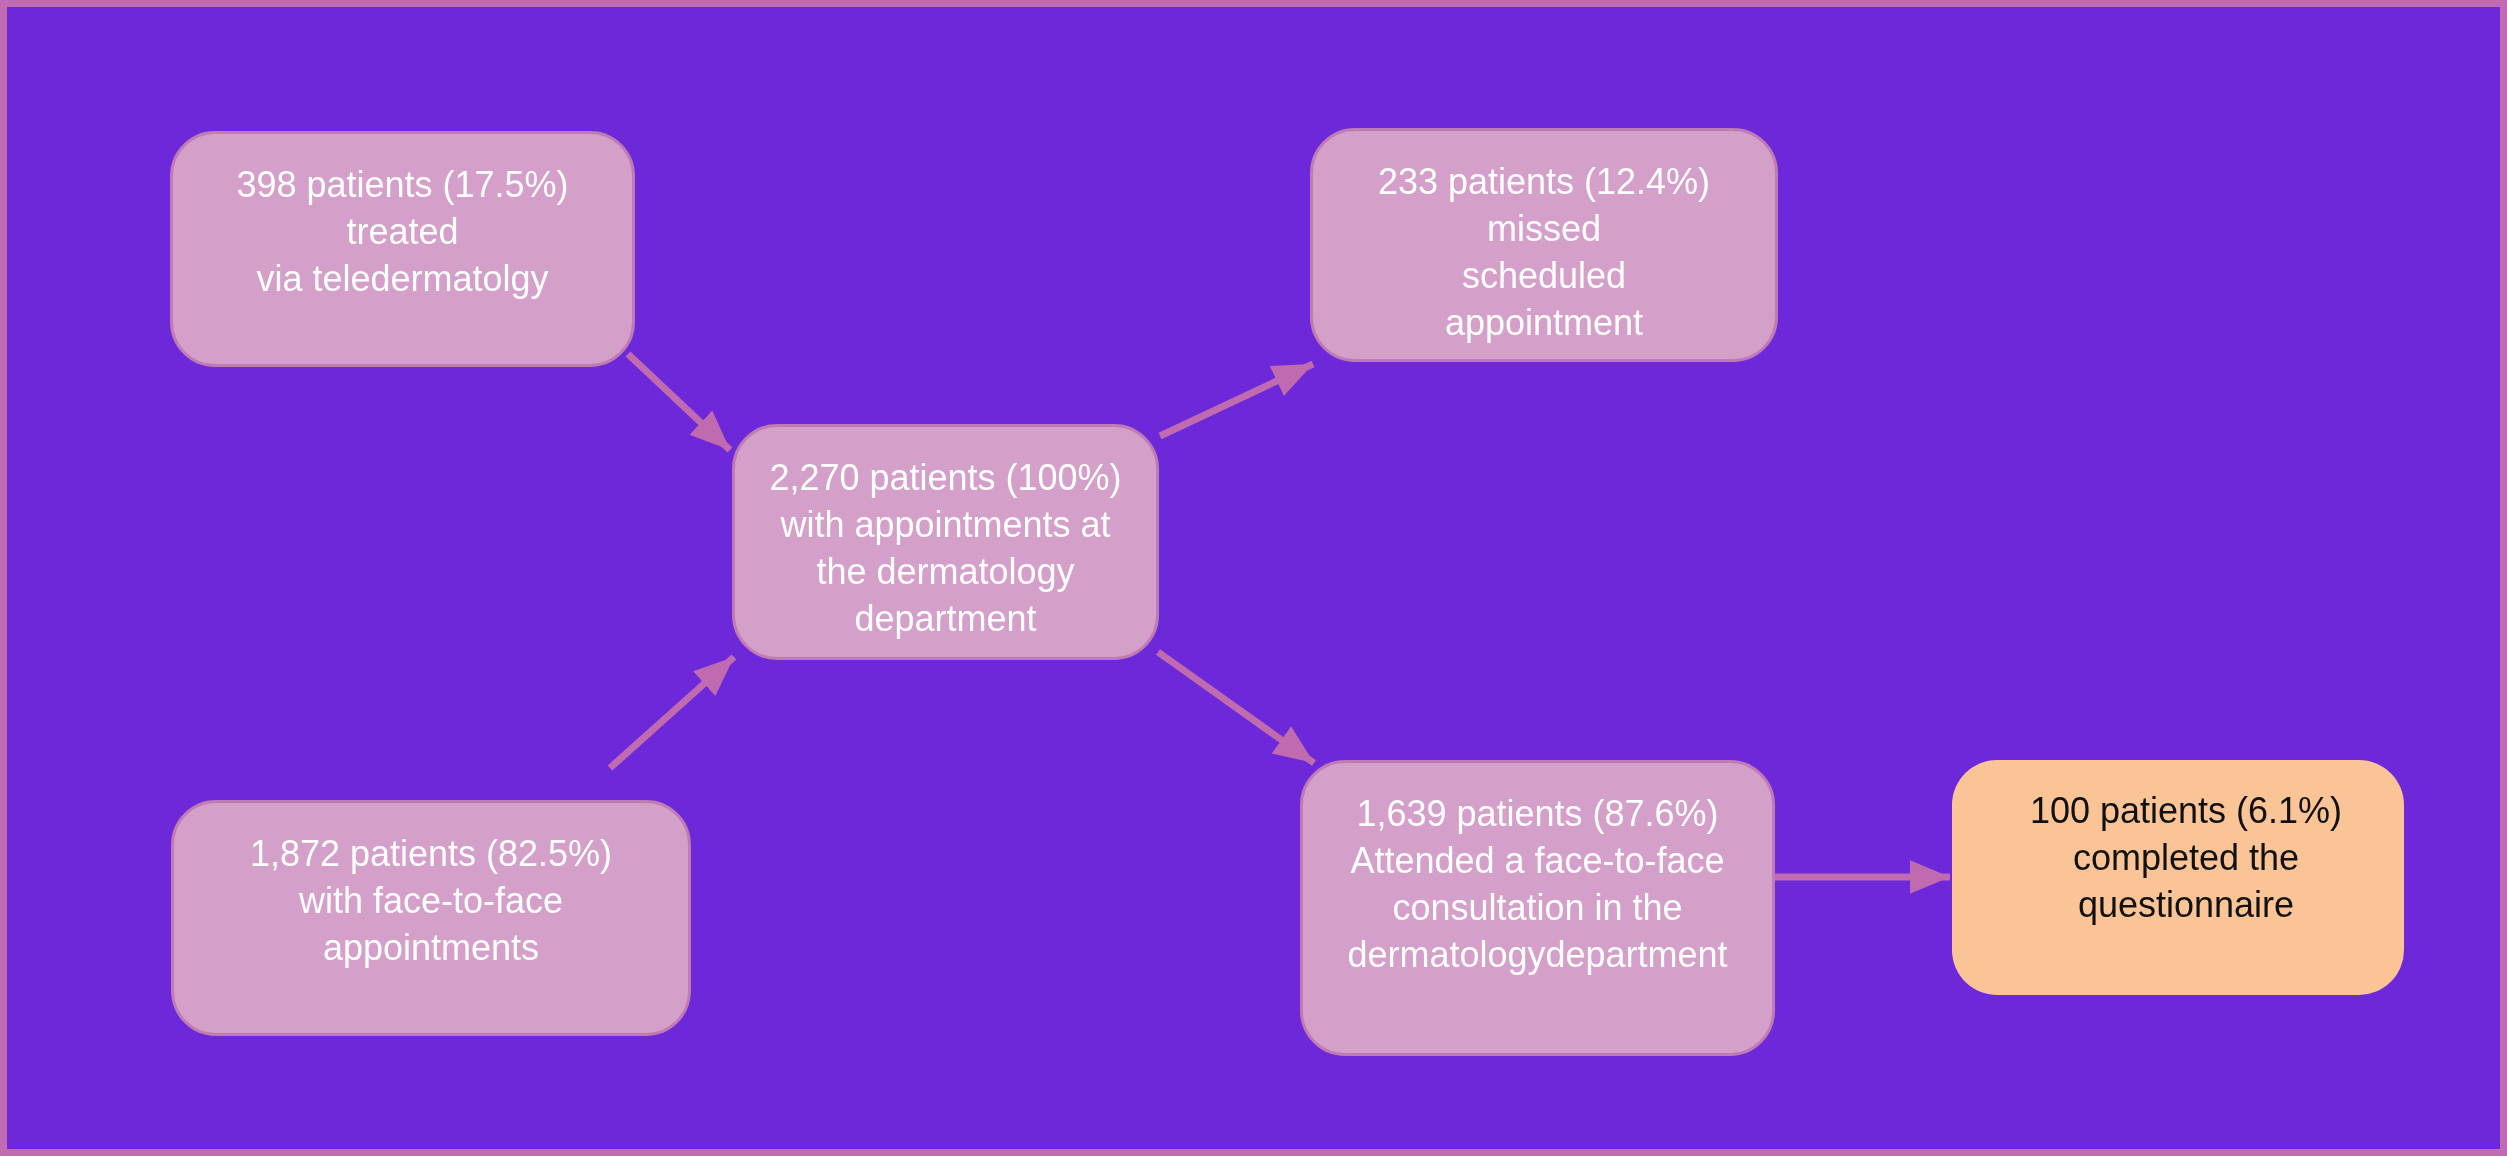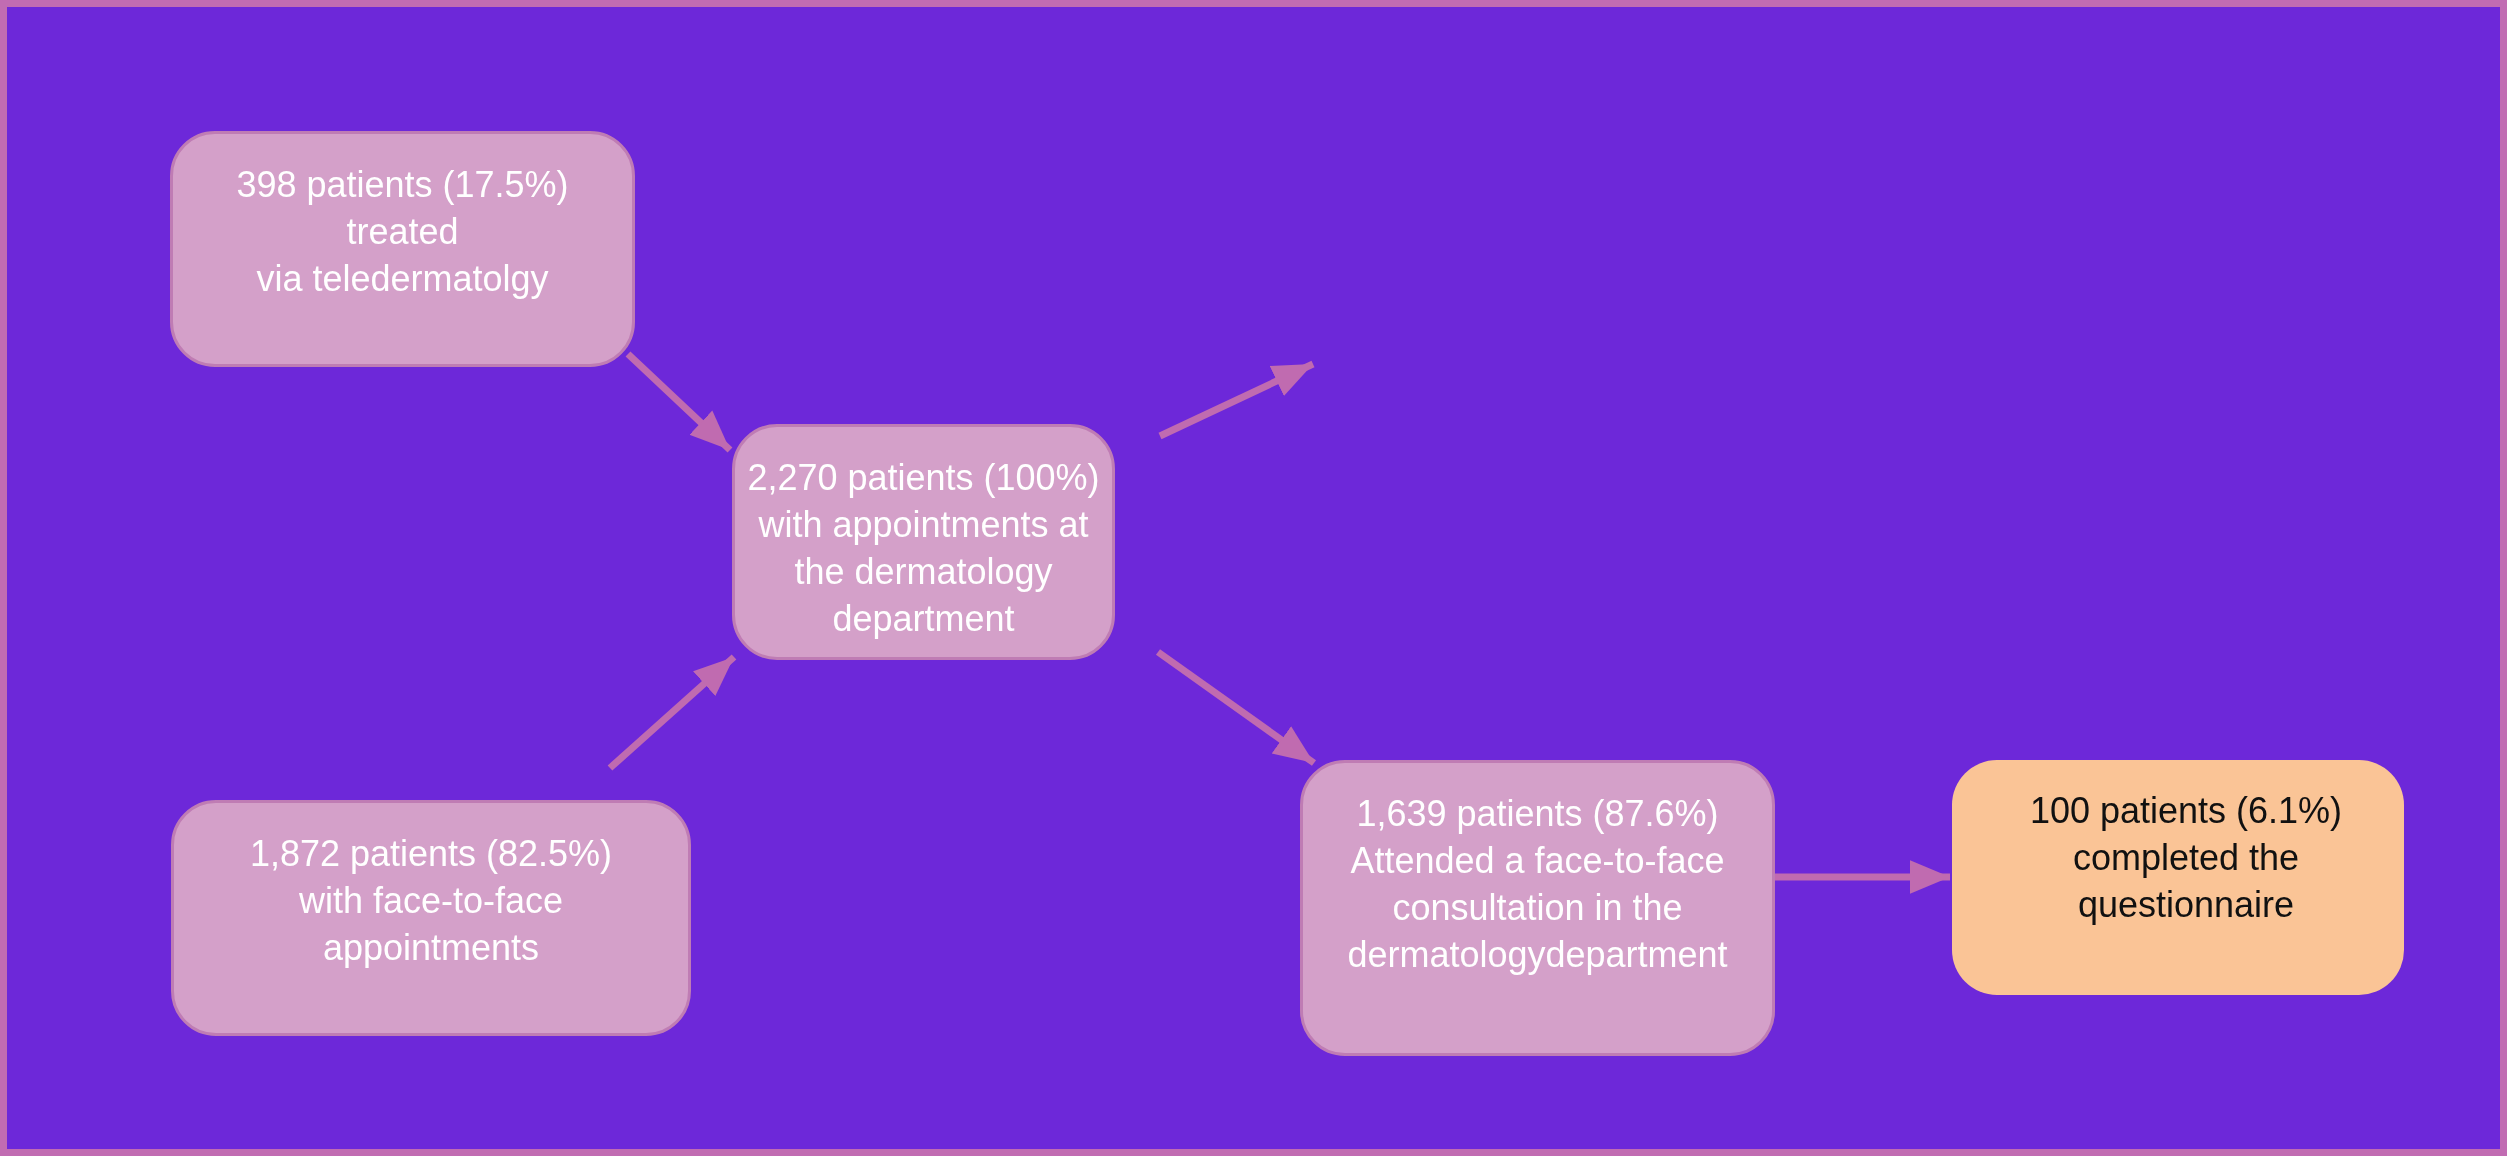--- a/index.html
+++ b/index.html
@@ -51,21 +51,21 @@
     color: var(--text-dark, #111111);
   }
   .node-text {
     white-space: pre-line;
     font-size: 36px;
     line-height: 47px;
     padding: 27px 8px 0 8px;
   }
   #n-teledermatology            { left: 170px;  top: 131px; width: 465px; height: 236px; }
   #n-missed-appointment         { left: 1310px; top: 128px; width: 468px; height: 234px; }
-  #n-total-appointments         { left: 732px;  top: 424px; width: 383px; height: 236px; }
+  #n-total-appointments         { left: 732px;  top: 424px; width: 427px; height: 236px; }
   #n-face-to-face-appointments  { left: 171px;  top: 756px; width: 520px; height: 236px; margin-top: 44px; }
   #n-attended-consultation      { left: 1300px; top: 760px; width: 475px; height: 296px; }
   #n-completed-questionnaire    { left: 1952px; top: 760px; width: 452px; height: 235px; padding-left: 16px; }
 </style>
 </head>
 <body>
 
 <div class="canvas">
 
   <svg class="edges-layer" viewBox="0 0 2507 1156" xmlns="http://www.w3.org/2000/svg">
@@ -80,20 +80,26 @@
     <line x1="1158" y1="652" x2="1314" y2="763" marker-end="url(#arrowhead)"></line>
     <line x1="1775" y1="877" x2="1950" y2="877" marker-end="url(#arrowhead)"></line>
   </svg>
 
   <div class="node node-purple" id="n-teledermatology">
     <div class="node-text">398 patients (17.5%)
 treated
 via teledermatolgy</div>
   </div>
 
+  <div class="node node-purple" id="n-missed-appointment">
+    <div class="node-text">233 patients (12.4%)
+missed
+scheduled
+appointment</div>
+  </div>
 
   <div class="node node-purple" id="n-total-appointments">
     <div class="node-text">2,270 patients (100%)
 with appointments at
 the dermatology
 department</div>
   </div>
 
   <div class="node node-purple" id="n-face-to-face-appointments">
     <div class="node-text">1,872 patients (82.5%)

